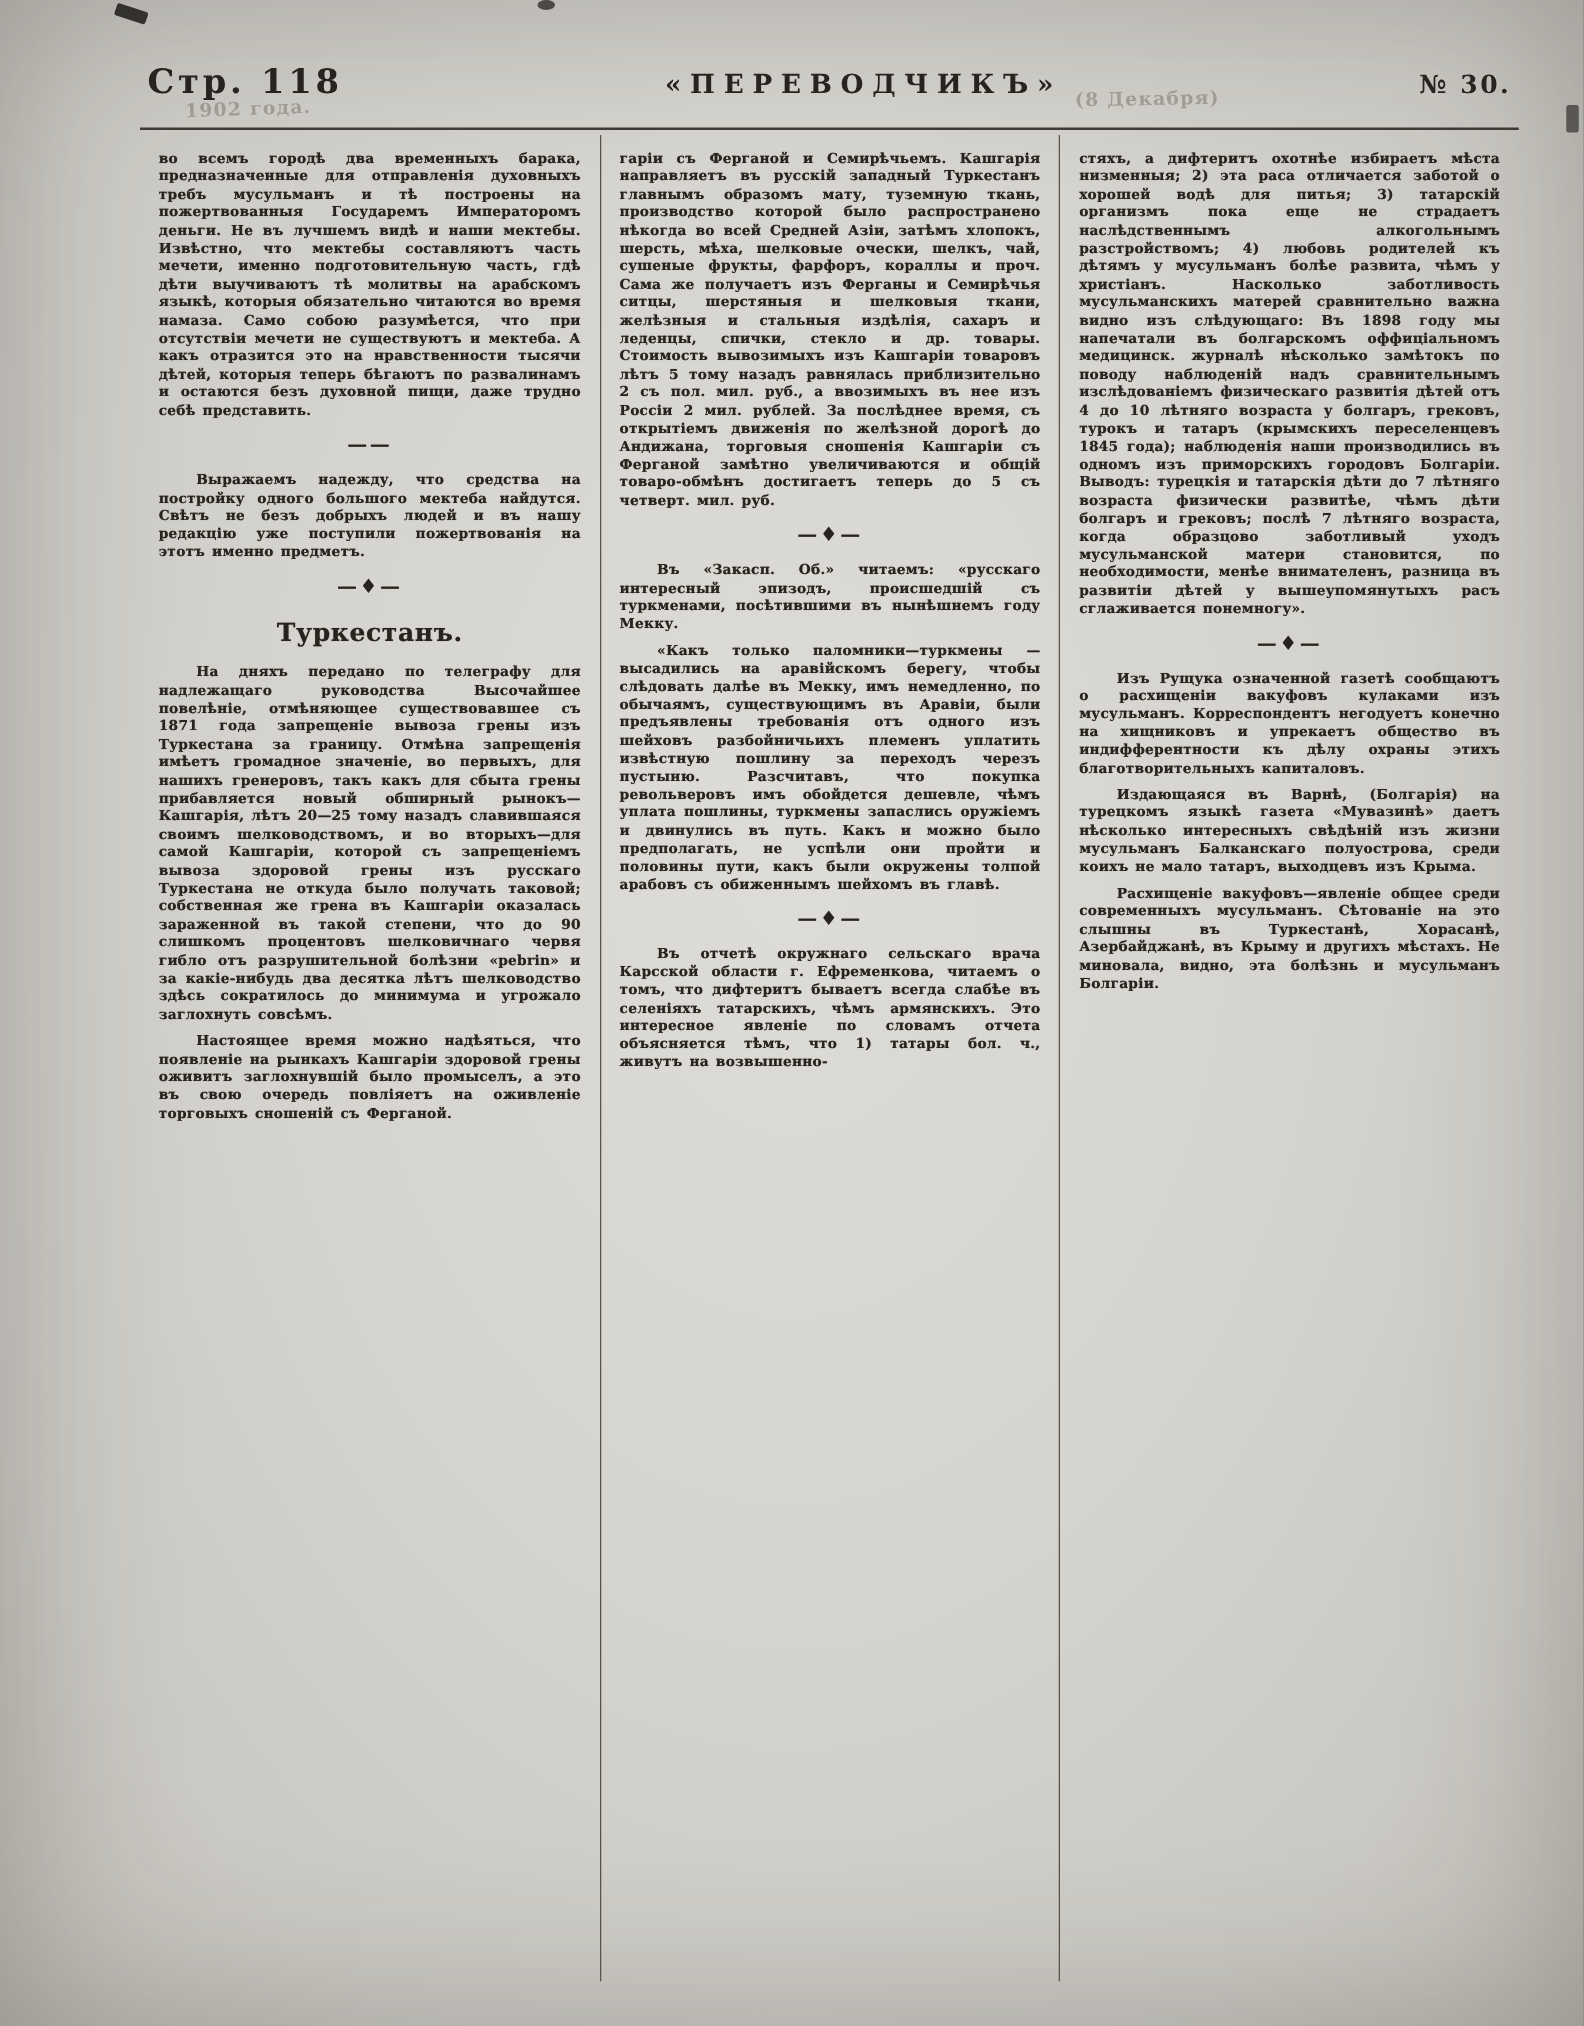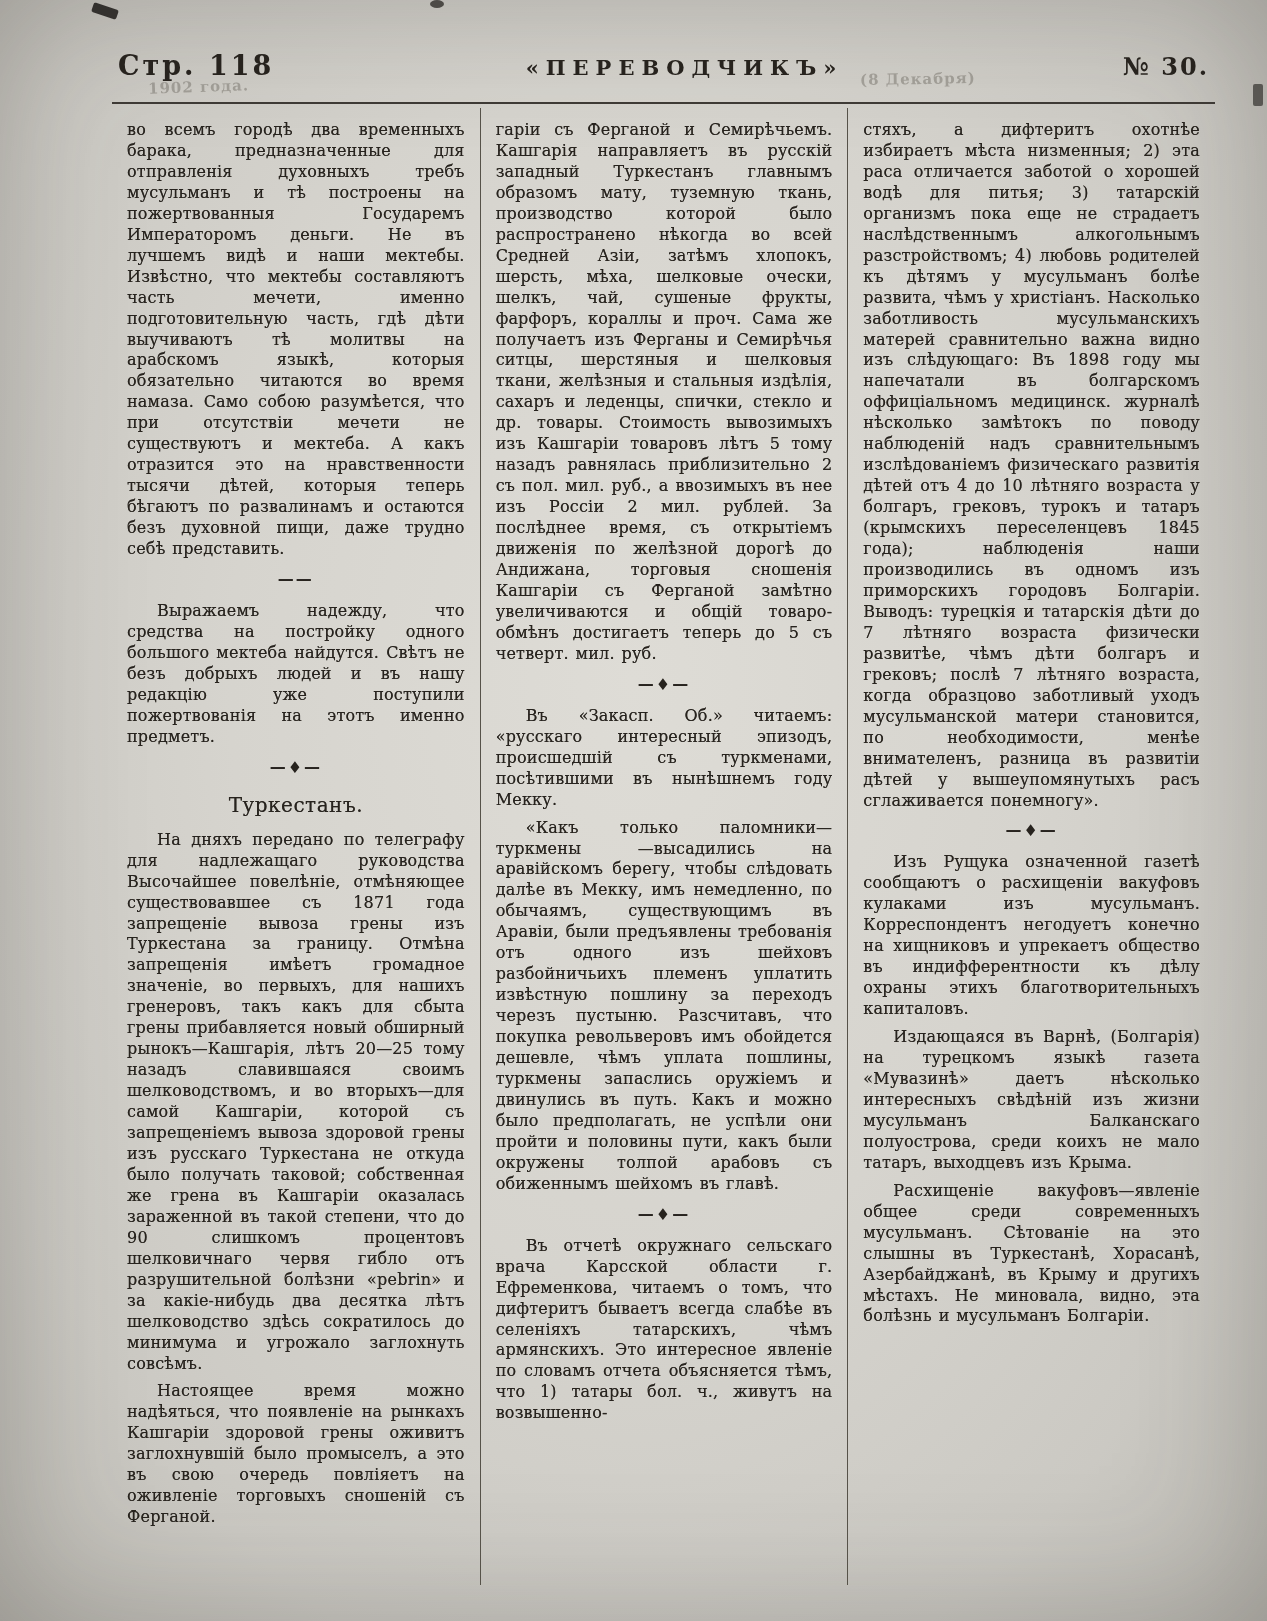--- a/index.html
+++ b/index.html
@@ -13,59 +13,59 @@
     box-shadow: inset 0 0 140px rgba(55,50,45,.28);
     font-family:"DejaVu Serif", serif;
     color:#27231e;
   }
   .page-header {
     position:absolute; top:50px; left:118px; right:58px;
     display:flex; justify-content:space-between; align-items:baseline;
   }
   .page-num { font-size:27px; font-weight:bold; letter-spacing:3px; }
   .masthead { font-size:21px; font-weight:bold; letter-spacing:7px; transform:translateX(-14px); }
-  .issue    { font-size:24px; font-weight:bold; letter-spacing:2px; }
+  .issue    { font-size:20px; font-weight:bold; letter-spacing:2px; }
   .header-rule {
     position:absolute; top:102px; left:112px; right:52px;
     height:2px; background:#3e3a35;
   }
   .columns {
     position:absolute; top:108px; left:112px; right:52px; bottom:36px;
     display:flex;
   }
   .column {
     width:33.333%;
     padding:12px 15px 0 15px;
     overflow:hidden;
     text-align:justify;
   }
   .column + .column { border-left:1px solid #565249; }
   .paragraph {
-    font-size:16px;
+    font-size:11px;
     line-height:1.31;
-    font-weight:normal;
+    font-weight:bold;
     text-indent:30px;
     margin-bottom:7px;
     letter-spacing:.2px;
     word-spacing:1.5px;
     text-shadow:0 0 .6px rgba(35,30,25,.65);
   }
   .column > .paragraph:first-child { text-indent:0; }
   .separator, .dash {
     text-align:center;
     font-weight:bold;
     font-size:16px;
     margin:10px 0 12px;
     letter-spacing:2px;
     text-indent:0;
   }
   .heading {
     text-align:center;
     font-size:20px;
-    font-weight:normal;
+    font-weight:bold;
     margin:16px 0 12px;
     line-height:1.25;
     letter-spacing:.5px;
     text-shadow:0 0 .6px rgba(35,30,25,.65);
   }
   .stamp {
     position:absolute;
     font-size:15px; font-weight:bold;
     color:#6b675f; opacity:.45;
     letter-spacing:1px;

